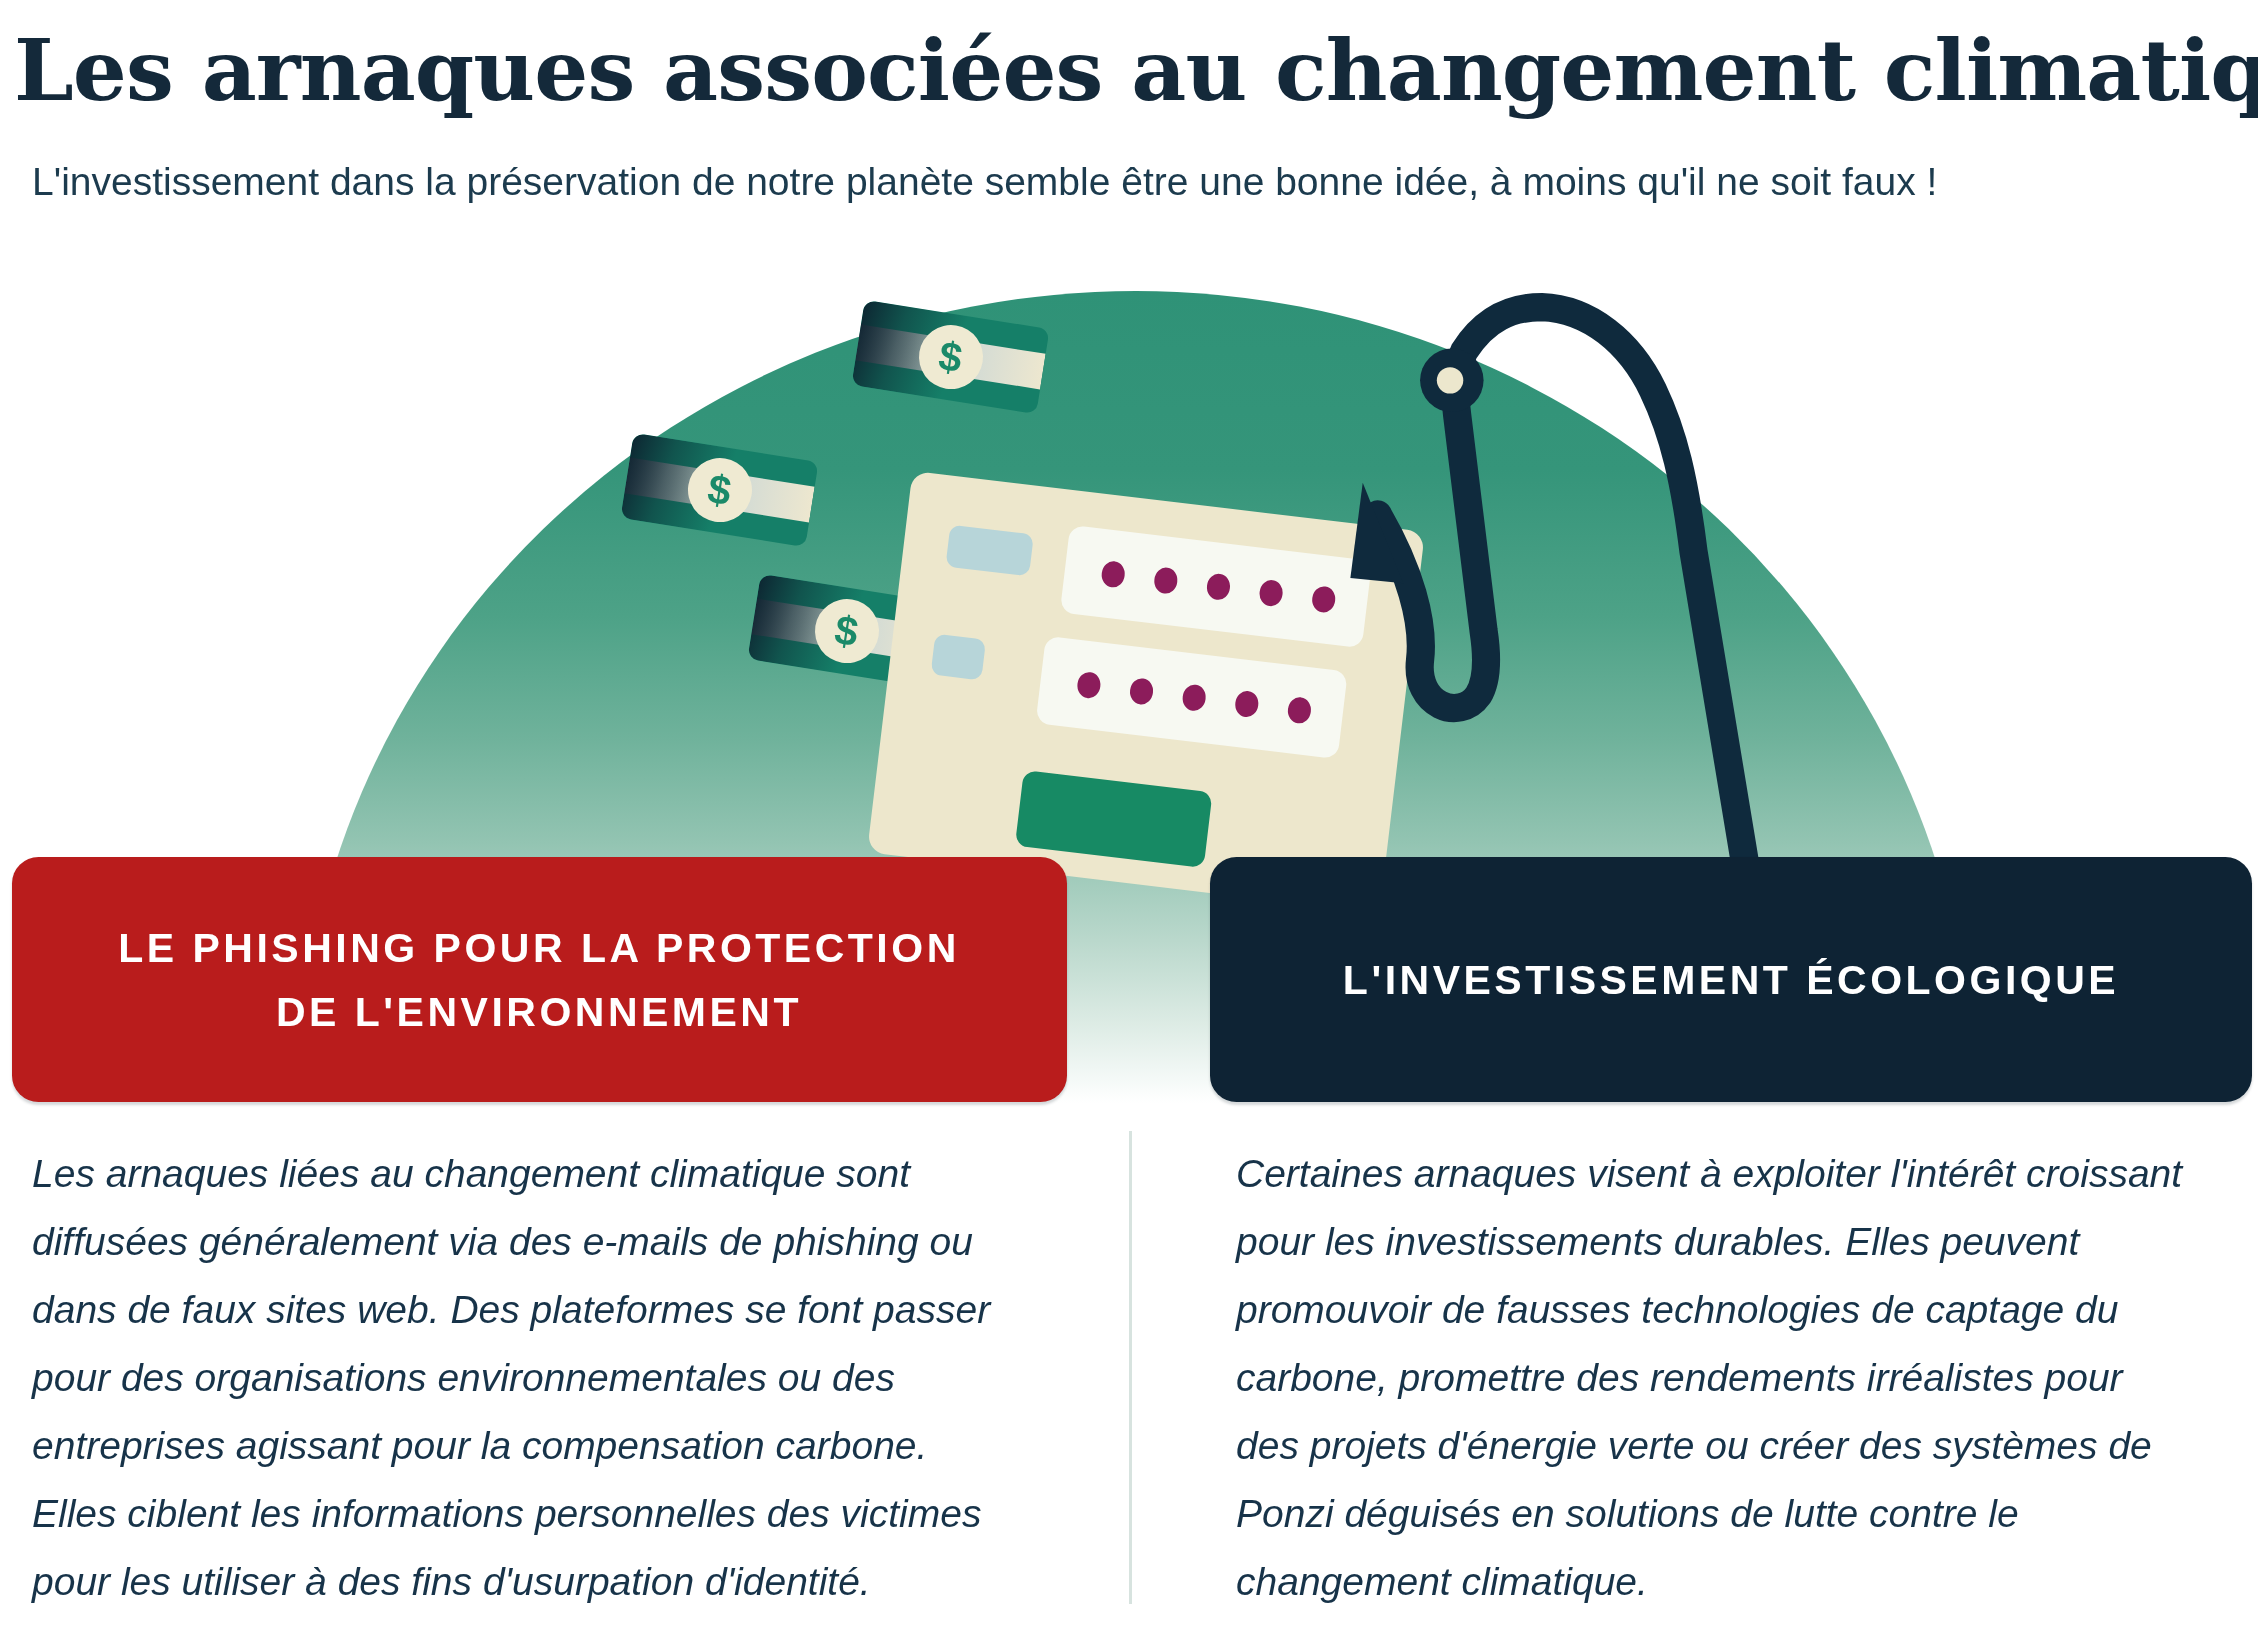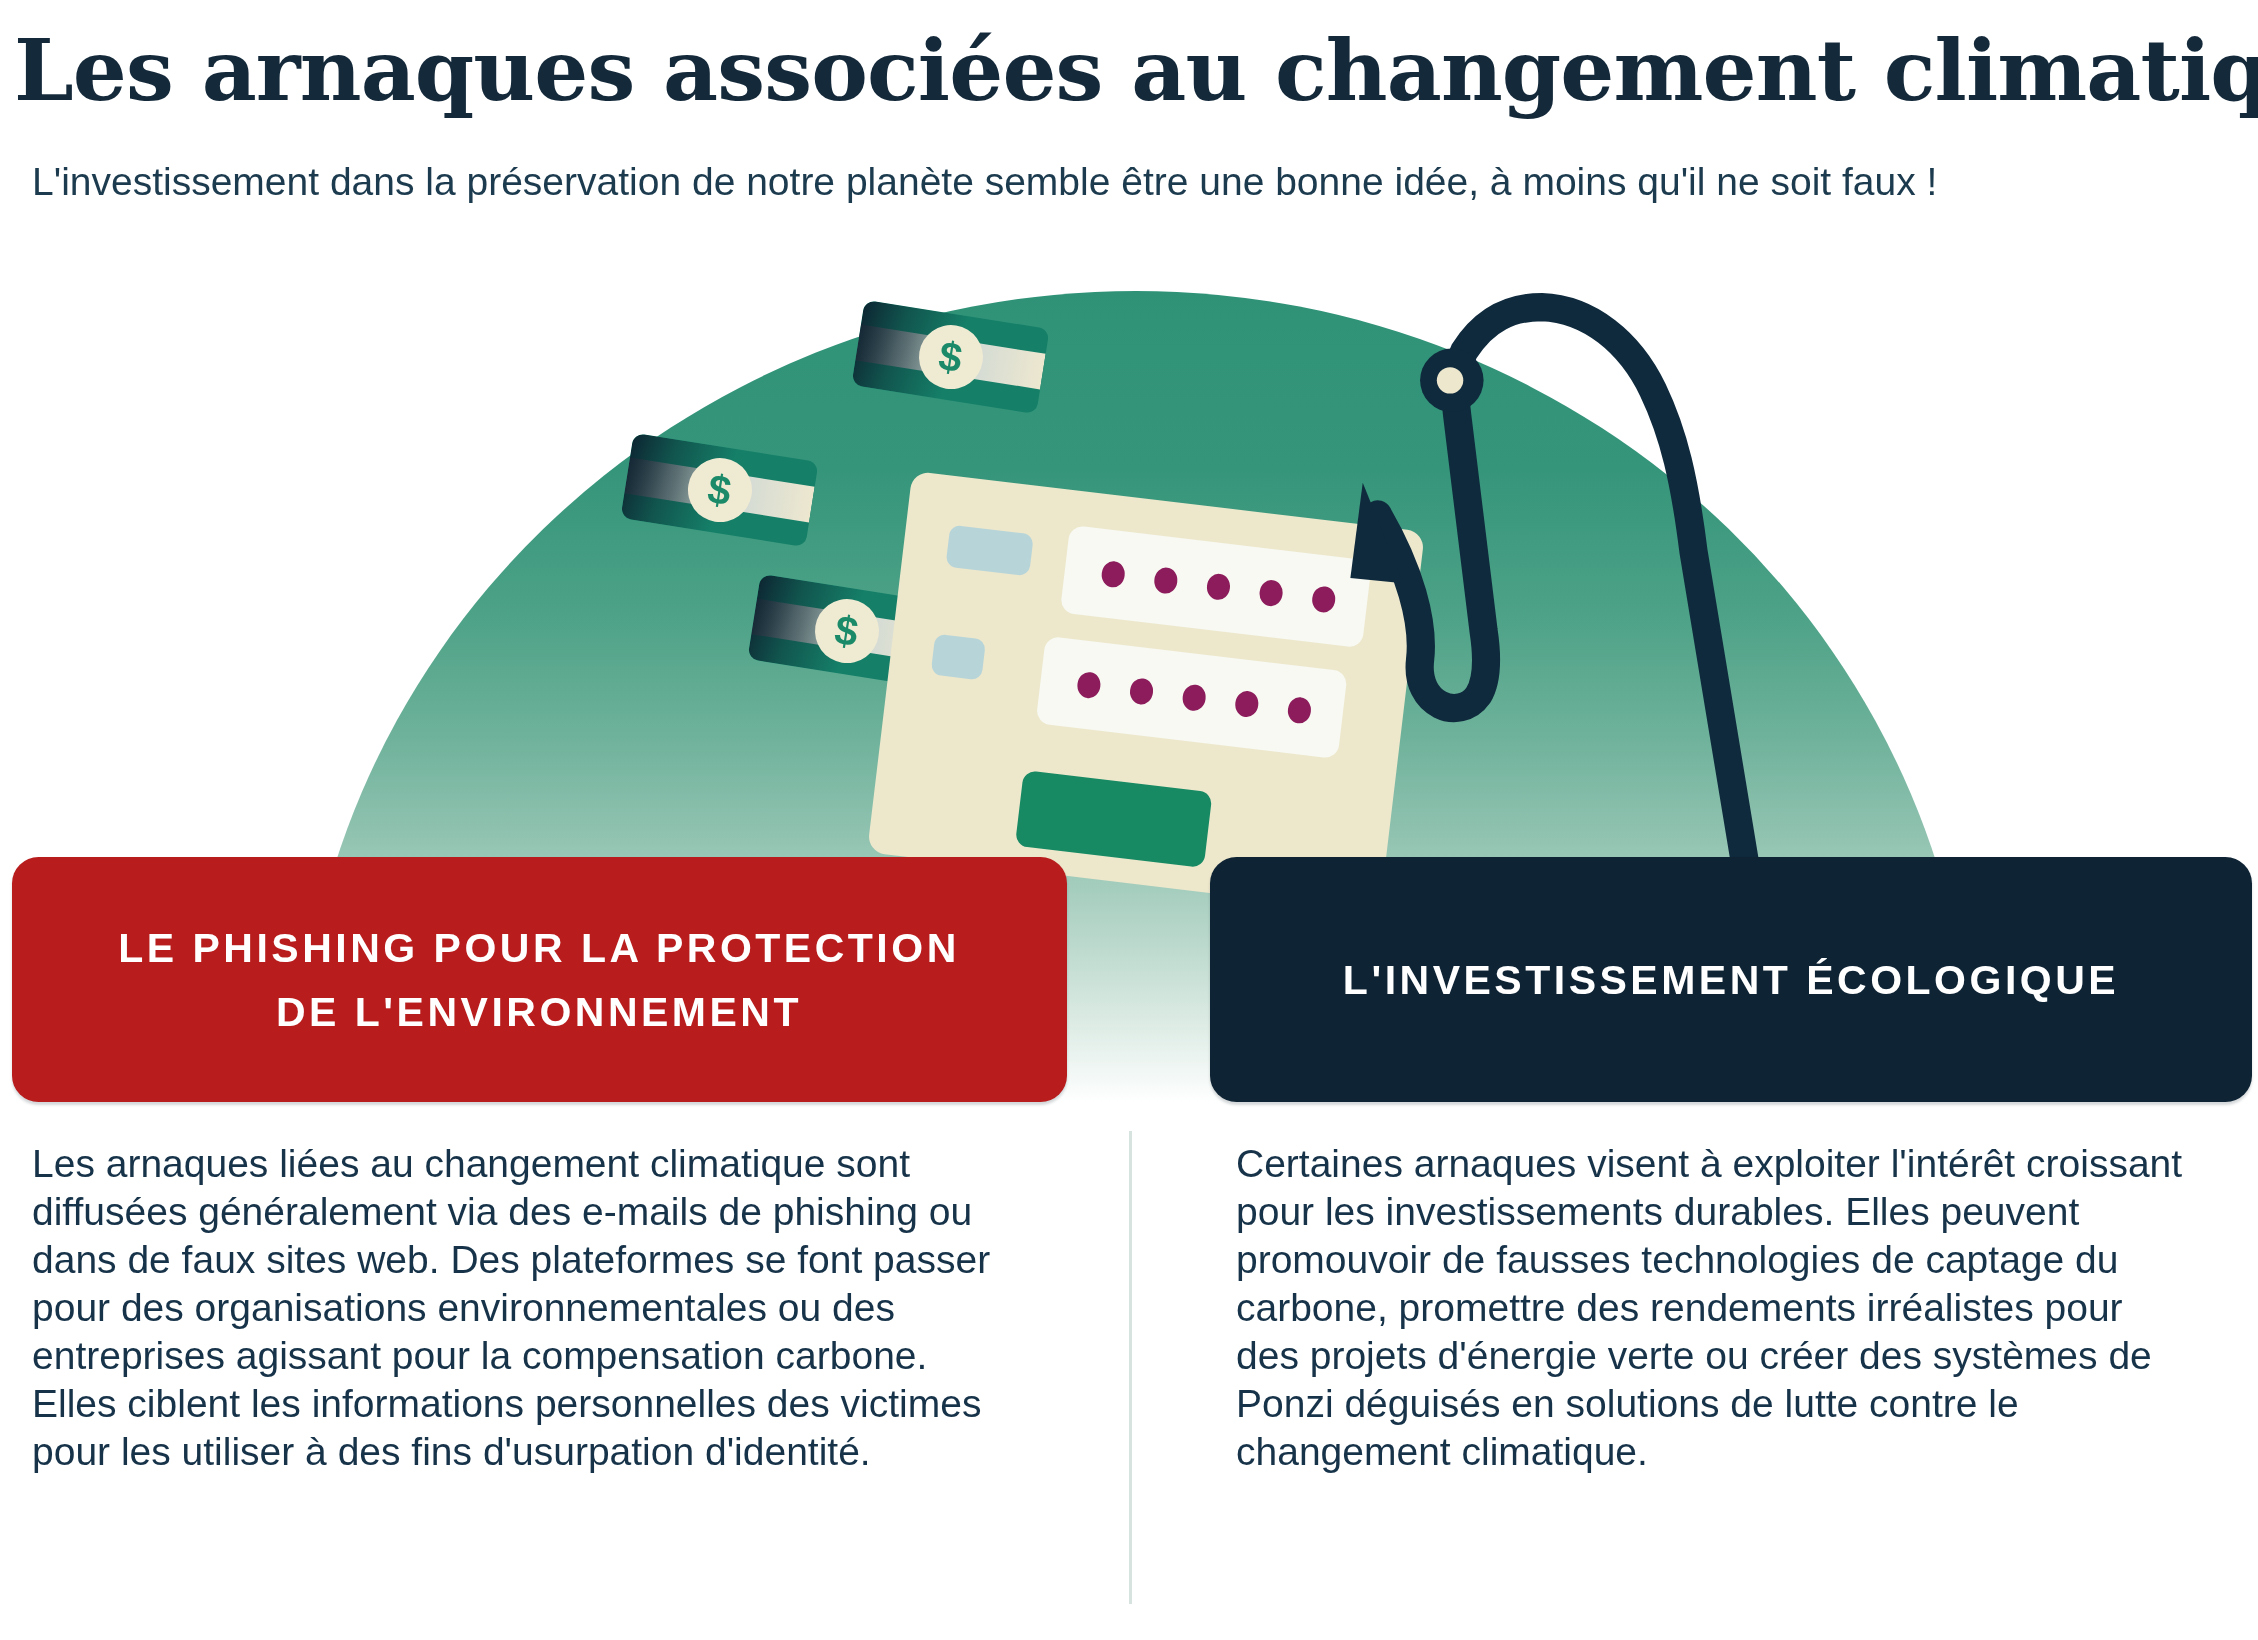--- a/index.html
+++ b/index.html
@@ -66,22 +66,22 @@
   .card{
     position:absolute;top:857px;height:245px;border-radius:26.5px;
     display:flex;align-items:center;justify-content:center;text-align:center;
     color:#FFFFFF;font-weight:700;font-size:41px;line-height:64px;letter-spacing:3.5px;
     white-space:pre-line;box-shadow:0 2.6px 2.6px rgba(20,40,50,0.18);
   }
   .card-green{left:11.5px;width:1055px;background:#b91c1c;}
   .card-navy{left:1210px;width:1042px;background:#0E2334;}
   
   .col{
-    position:absolute;top:1140px;margin:0;font-size:39px;line-height:48px;
-    color:#173349;white-space:pre-line;
+    position:absolute;top:1140px;margin:0;font-size:39px;line-height:68px;
+    color:#173349;white-space:pre-line;font-style:italic;
   }
   .col-left{left:32px;width:1067px;}
   .col-right{left:1236px;width:1023px;}
   .divider{position:absolute;left:1129px;top:1131px;width:2.6px;height:473px;background:#D7E3DF;}
 </style>
 </head>
 <body>
 
 <div class="page">
 

